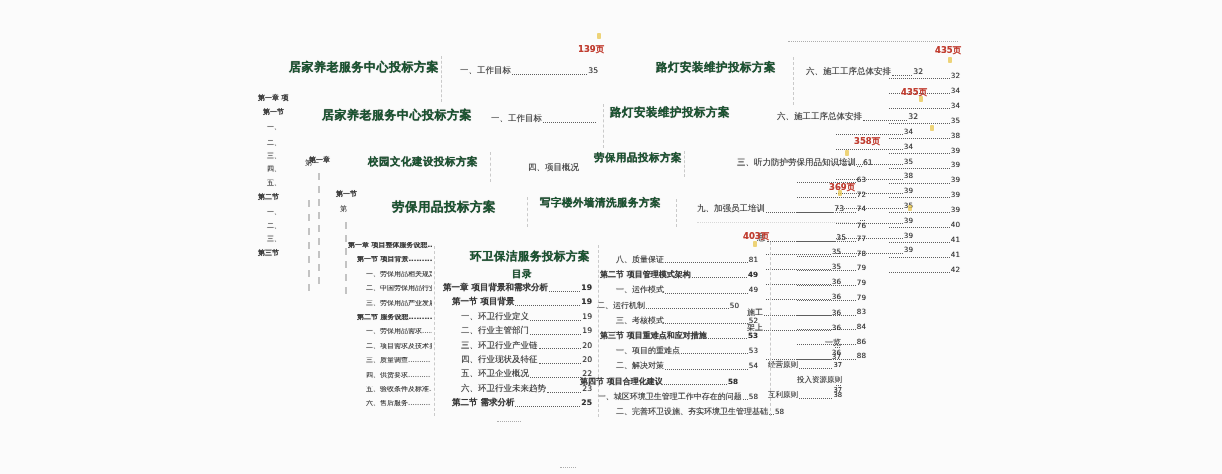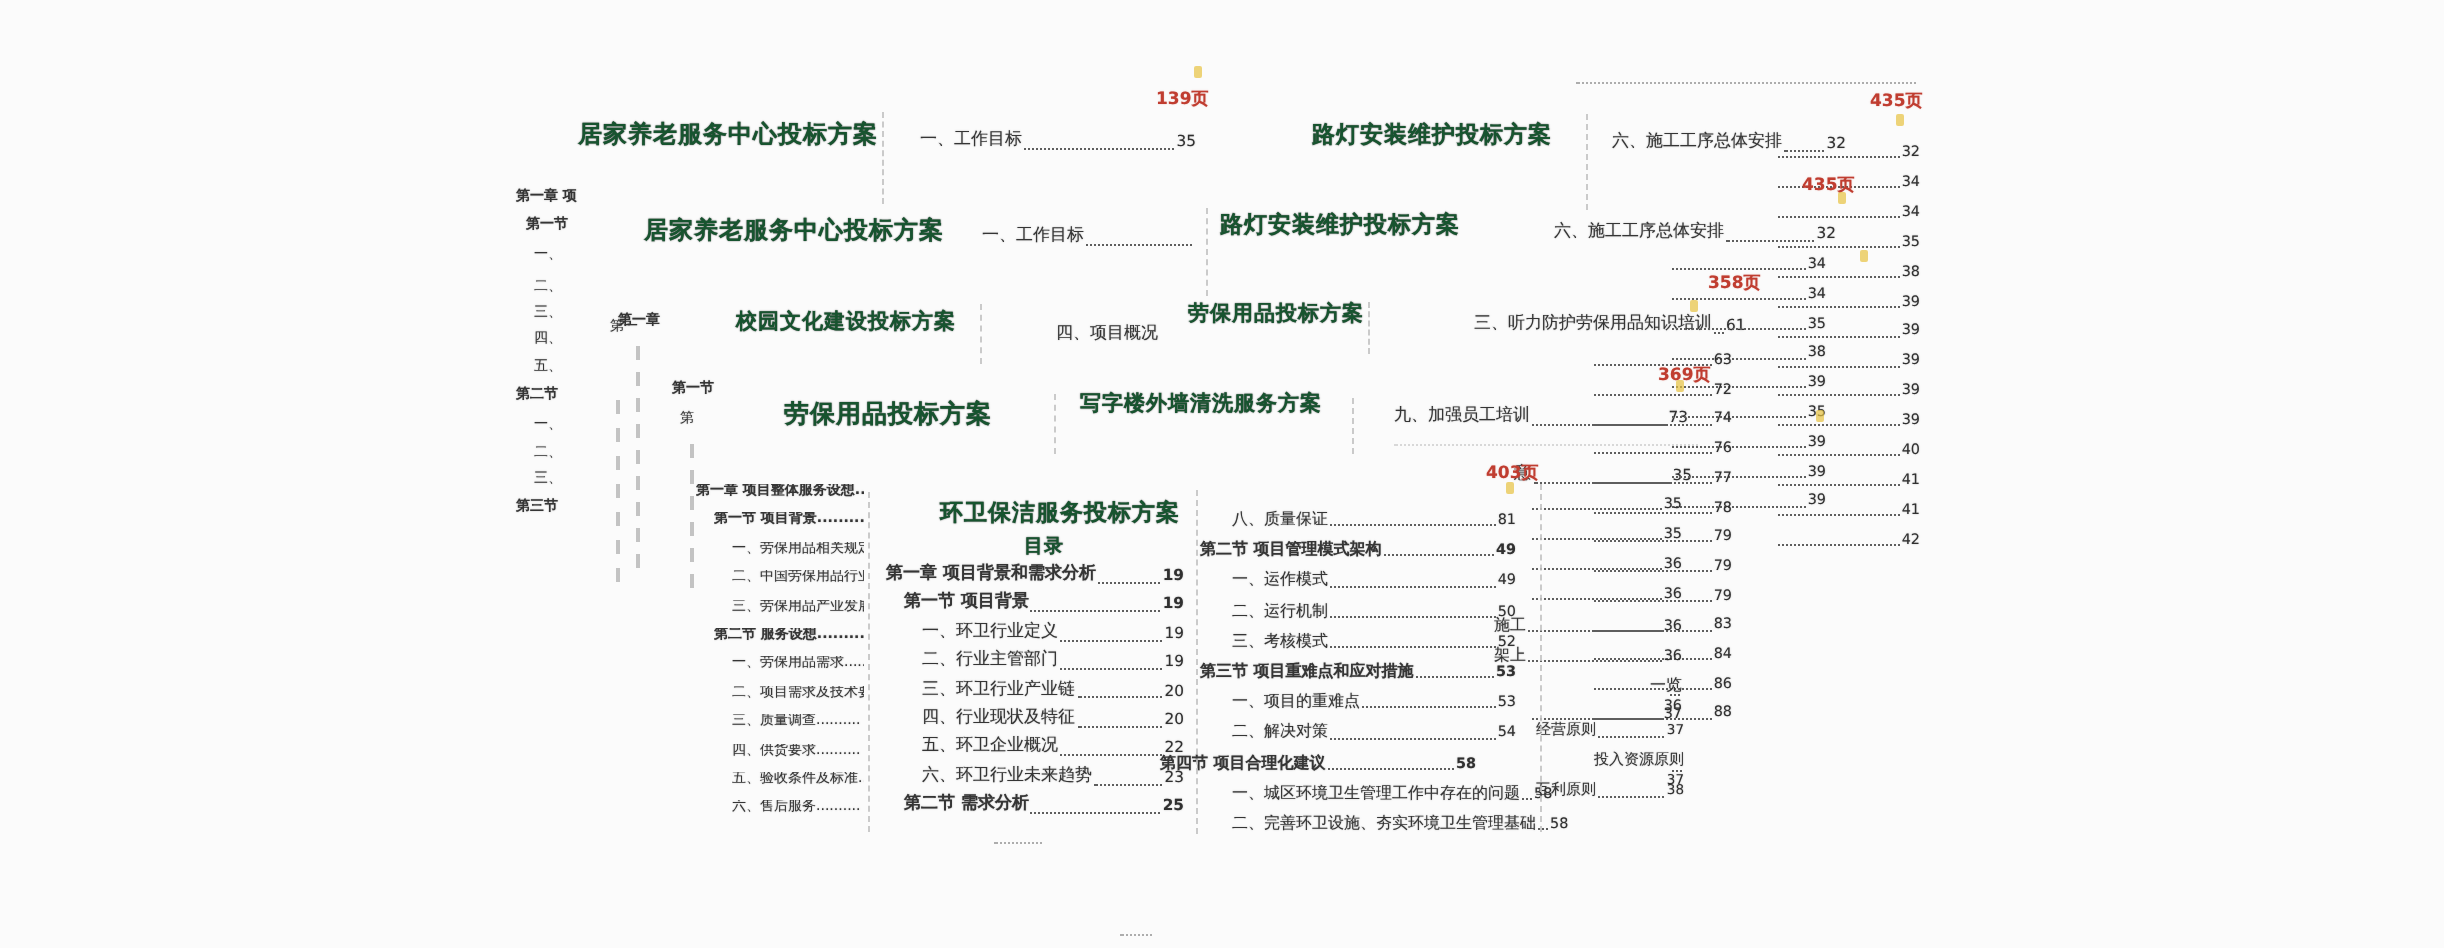--- a/index.html
+++ b/index.html
@@ -130,21 +130,21 @@
     <div class="abs row b" style="left: 600px; top: 270.2px; font-size: 8px; width: 158px;">
       <span class="tx">第二节 项目管理模式架构</span>
       <span class="dots"></span>
       <span class="pg">49</span>
     </div>
     <div class="abs row" style="left: 616px; top: 285.4px; font-size: 8px; width: 142px;">
       <span class="tx">一、运作模式</span>
       <span class="dots"></span>
       <span class="pg">49</span>
     </div>
-    <div class="abs row" style="left: 616px; top: 300.6px; font-size: 8px; width: 142px;">
+    <div class="abs row" style="left: 597px; top: 300.6px; font-size: 8px; width: 142px;">
       <span class="tx">二、运行机制</span>
       <span class="dots"></span>
       <span class="pg">50</span>
     </div>
     <div class="abs row" style="left: 616px; top: 315.8px; font-size: 8px; width: 142px;">
       <span class="tx">三、考核模式</span>
       <span class="dots"></span>
       <span class="pg">52</span>
     </div>
     <div class="abs row b" style="left: 600px; top: 331px; font-size: 8px; width: 158px;">
@@ -160,21 +160,21 @@
     <div class="abs row" style="left: 616px; top: 361.4px; font-size: 8px; width: 142px;">
       <span class="tx">二、解决对策</span>
       <span class="dots"></span>
       <span class="pg">54</span>
     </div>
     <div class="abs row b" style="left: 580px; top: 376.6px; font-size: 8px; width: 158px;">
       <span class="tx">第四节 项目合理化建议</span>
       <span class="dots"></span>
       <span class="pg">58</span>
     </div>
-    <div class="abs row" style="left: 616px; top: 391.8px; font-size: 8px; width: 142px;">
+    <div class="abs row" style="left: 616px; top: 391.8px; font-size: 8px; width: 142px; justify-content: flex-end;">
       <span class="tx">一、城区环境卫生管理工作中存在的问题</span>
       <span class="dots"></span>
       <span class="pg">58</span>
     </div>
     <div class="abs row" style="left: 616px; top: 407px; font-size: 8px; width: 142px;">
       <span class="tx">二、完善环卫设施、夯实环境卫生管理基础</span>
       <span class="dots"></span>
       <span class="pg">58</span>
     </div>
     <div class="abs frag clip b" style="left: 348px; top: 242px; font-size: 7px; width: 84px;">第一章 项目整体服务设想...</div>
@@ -324,21 +324,21 @@
       <span class="pg">63</span>
     </div>
     <div class="abs row" style="left: 796px; top: 190.7px; font-size: 8px; width: 70px;">
       <span class="dots"></span>
       <span class="pg">72</span>
     </div>
     <div class="abs row" style="left: 796px; top: 205.4px; font-size: 8px; width: 70px;">
       <span class="dots"></span>
       <span class="pg">74</span>
     </div>
-    <div class="abs row" style="left: 796px; top: 220.1px; font-size: 8px; width: 70px;">
+    <div class="abs row" style="left: 796px; top: 220.1px; font-size: 8px; width: 70px; flex-direction: column;">
       <span class="dots"></span>
       <span class="pg">76</span>
     </div>
     <div class="abs row" style="left: 796px; top: 234.8px; font-size: 8px; width: 70px;">
       <span class="dots"></span>
       <span class="pg">77</span>
     </div>
     <div class="abs row" style="left: 796px; top: 249.5px; font-size: 8px; width: 70px;">
       <span class="dots"></span>
       <span class="pg">78</span>

